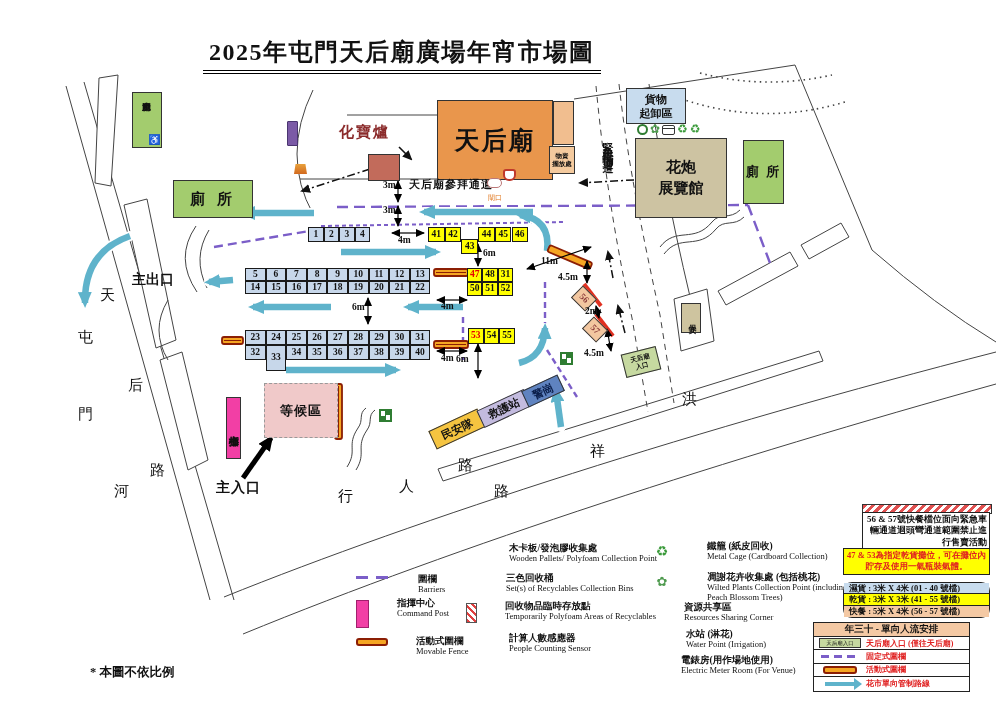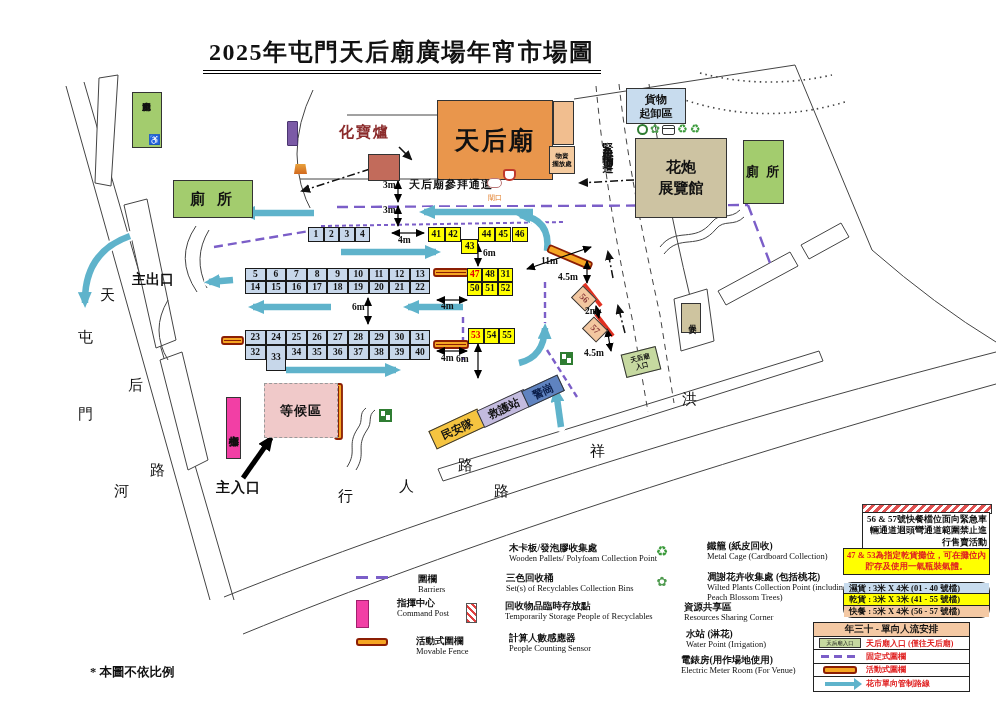--- a/index.html
+++ b/index.html
@@ -393,21 +393,21 @@
         <div class="lic licon-recycle-bins"></div>
         <div class="ltxt">
           <div class="lzh">三色回收桶</div>
           <div class="len">Set(s) of Recyclables Collection Bins</div>
         </div>
       </div>
       <div class="litem" style="left: 466px; top: 601px;">
         <div class="lic licon-striped"></div>
         <div class="ltxt">
           <div class="lzh">回收物品臨時存放點</div>
-          <div class="len">Temporarily Storage People of Recyclables</div>
+          <div class="len">Temporarily Polyfoam Areas of Recyclables</div>
         </div>
       </div>
       <div class="litem" style="left: 466px; top: 633px;">
         <div class="lic licon-sensor"></div>
         <div class="ltxt">
           <div class="lzh">計算人數感應器</div>
           <div class="len">People Counting Sensor</div>
         </div>
       </div>
       <div class="litem" style="left: 645px; top: 572px;">

